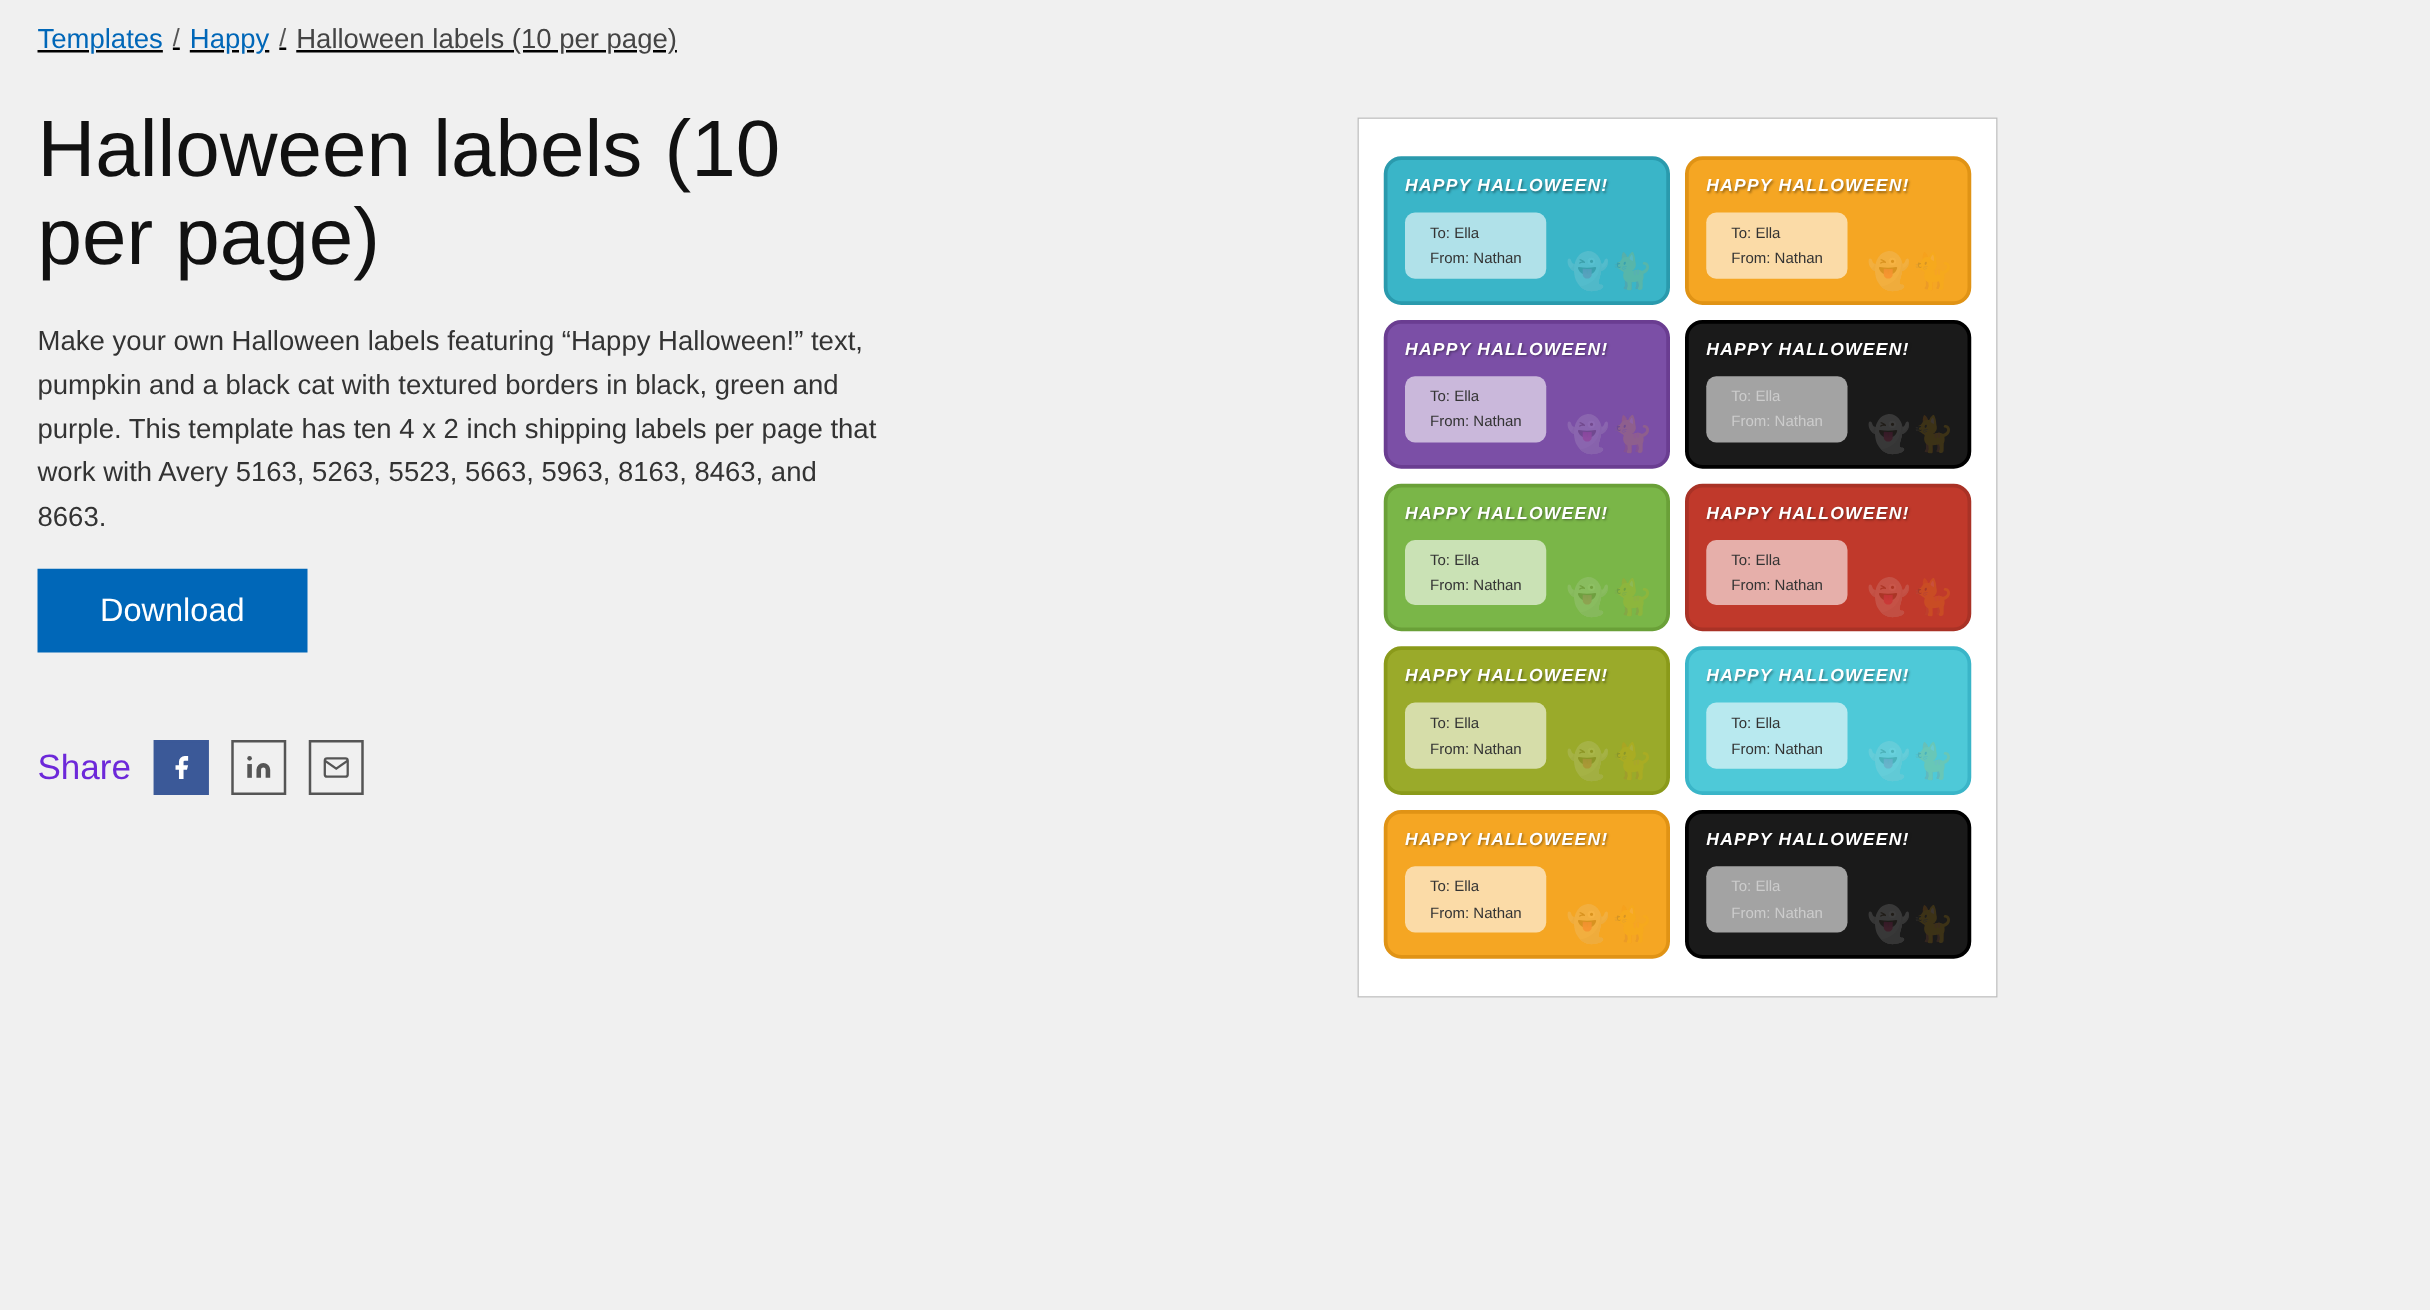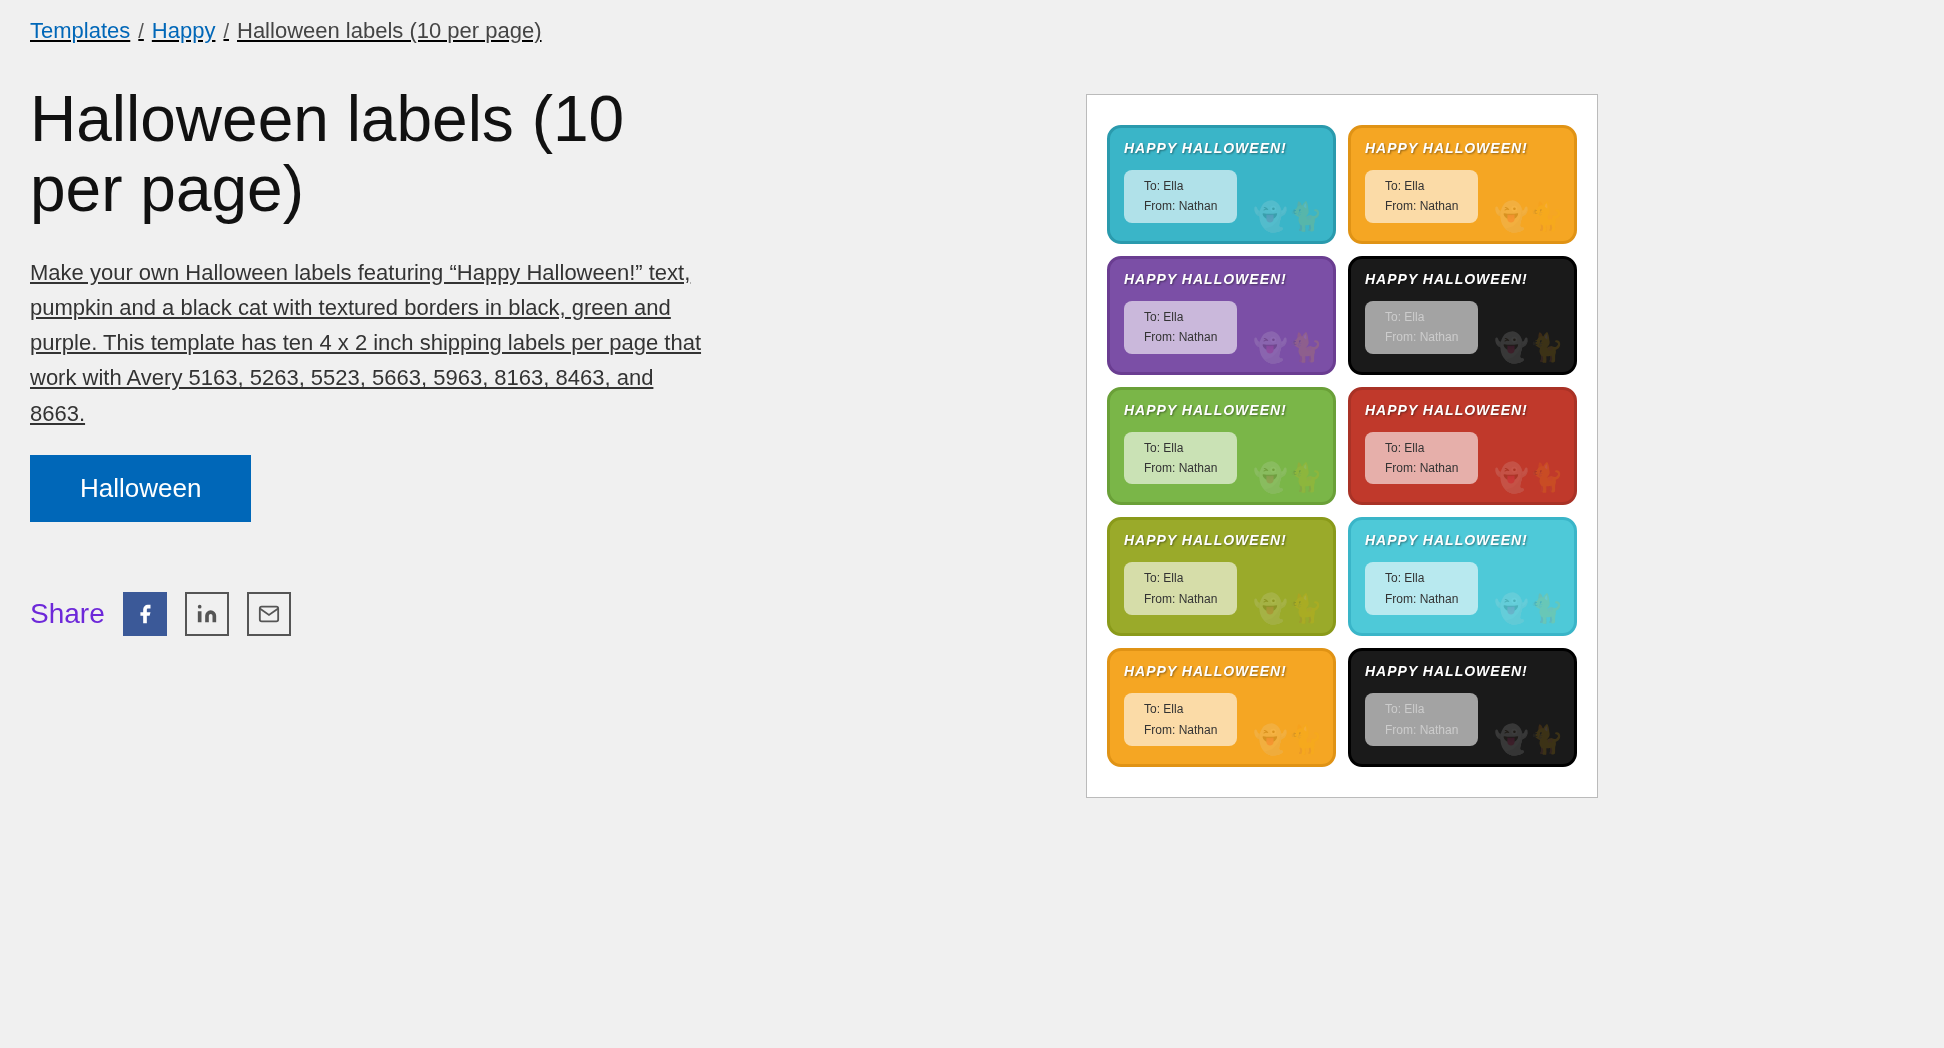--- a/index.html
+++ b/index.html
@@ -44,21 +44,20 @@
       font-weight: 300;
       color: #111;
       line-height: 1.1;
       margin-bottom: 30px;
     }
     .description {
       font-size: 22px;
       color: #333;
       line-height: 1.6;
       margin-bottom: 24px;
-      text-decoration: underline;
     }
     .app-type {
       font-size: 22px;
       font-weight: 700;
       color: #111;
       margin-bottom: 36px;
     }
     .download-btn {
       background: #0067b8;
       color: #fff;
@@ -174,21 +173,21 @@
   <a href="#">Happy</a>
   <span class="sep">/</span>
   <span class="current">Halloween labels (10 per page)</span>
 </nav>
 
 <div class="main-content">
 
   <div class="left-panel">
     <h1 class="page-title">Halloween labels (10 per page)</h1>
     <p class="description">Make your own Halloween labels featuring “Happy Halloween!” text, pumpkin and a black cat with textured borders in black, green and purple. This template has ten 4 x 2 inch shipping labels per page that work with Avery 5163, 5263, 5523, 5663, 5963, 8163, 8463, and 8663.</p>
-    <button class="download-btn">Halloween</button>
+    <button class="download-btn">Download</button>
 
     
     <div class="share-section">
       <span class="share-label">Share</span>
 
       <div class="social-icon facebook" title="Share on Facebook">
         <svg width="22" height="22" viewBox="0 0 24 24" fill="white">
           <path d="M18 2h-3a5 5 0 0 0-5 5v3H7v4h3v8h4v-8h3l1-4h-4V7a1 1 0 0 1 1-1h3z"></path>
         </svg>
       </div>

